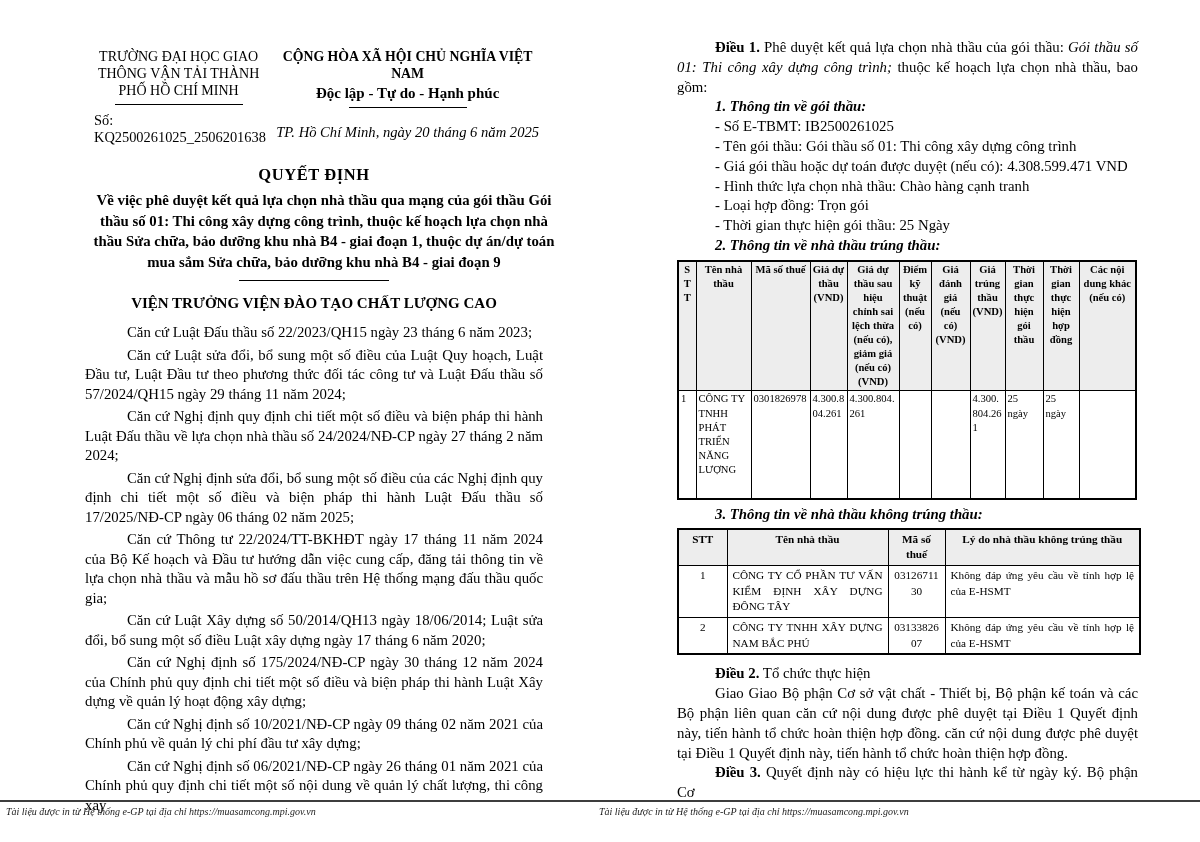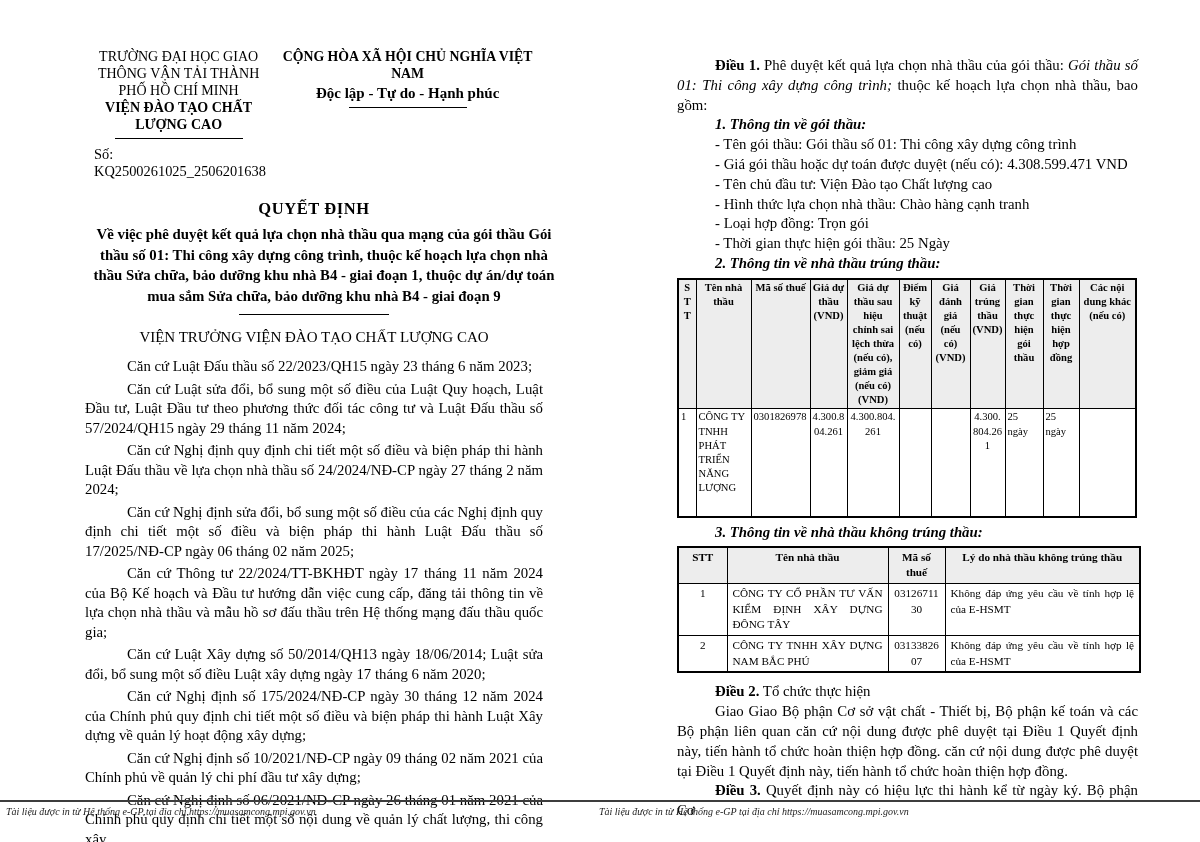--- a/index.html
+++ b/index.html
@@ -3,41 +3,41 @@
 <meta charset="utf-8">
 <style>
   html,body { margin:0; padding:0; }
   body {
     width:1200px; height:842px; position:relative; overflow:hidden;
     background:#ffffff; color:#000;
     font-family:"Liberation Serif","DejaVu Serif",serif;
   }
   .page { position:absolute; top:0; height:842px; box-sizing:border-box; }
   .page-left  { left:0;   width:598px; padding:48px 55px 16px 85px; }
-  .page-right { left:598px; width:602px; padding:56px 62px 0 79px; }
+  .page-right { left:598px; width:602px; padding:38px 62px 0 79px; }
 
   
   .hdr { display:flex; justify-content:space-between; }
   .org { width:195px; text-align:center; font-size:14px; line-height:17px; }
   .org-bold { font-weight:bold; }
   .rule { border-top:1.4px solid #000; margin:5px auto 0; }
   .org .rule { width:128px; }
   .nat { width:282px; text-align:center; }
   .nat-1 { font-weight:bold; font-size:13.8px; line-height:17px; }
   .nat-2 { font-weight:bold; font-size:15px; margin-top:3px; }
   .nat .rule { width:118px; }
   .date { font-style:italic; font-size:14.6px; margin-top:16px; }
   .doc-no { font-size:14.4px; margin-top:7px;margin-left:9px; }
 
   
   .title-block { text-align:center; margin-top:19px; }
   .title-h { font-size:16.5px; font-weight:bold; letter-spacing:.6px; }
   .title-sub { font-weight:bold; font-size:14.8px; line-height:20.5px; margin:5px auto 0; width:478px; }
   .title-rule { width:150px; margin:8px auto 0; border-top:1.4px solid #000; }
-  .authority { text-align:center; font-weight:normal; font-size:15px; margin-top:14px; }
+  .authority { text-align:center; font-weight:bold; font-size:15px; margin-top:14px; }
 
   
   .recitals { margin-top:11px; }
   .recitals p, .para {
     margin:0 0 3px; text-align:justify; text-indent:42px;
     font-size:14.8px; line-height:19.5px;
   }
   .page-right .para { text-indent:38px; line-height:19.8px; margin:0; }
   .bullet { margin:0; font-size:14.8px; line-height:19.8px; text-indent:38px; }
   .sec-h { margin:0; font-weight:bold; font-style:italic; font-size:14.8px; line-height:19.8px; text-indent:38px; }
@@ -46,21 +46,21 @@
 
   
   table { border-collapse:collapse; table-layout:fixed; border:2px solid #000; }
   .t1 { width:458px; margin:4px 0 5px; }
   .t1 th, .t1 td {
     border:1px solid #000; padding:1px 2px; vertical-align:top;
     font-size:10.6px; line-height:1.33; overflow-wrap:anywhere; word-break:break-word;
   }
   .t1 th { font-weight:bold; text-align:center; background:#ededed; }
   .t1 td { text-align:left; }
-  .t1 td.num { text-align:center; word-break:break-all; }
+  .t1 td.num { text-align:left; word-break:break-all; }
   .t2 { width:462px; margin:3px 0 9px; }
   .t2 th, .t2 td {
     border:1px solid #000; padding:2px 5px; vertical-align:top;
     font-size:11.2px; line-height:1.4; overflow-wrap:anywhere;
   }
   .t2 th { font-weight:bold; text-align:center; background:#ededed; }
   .t2 td.ctr { text-align:center; }
   .t2 td { text-align:justify; }
 
   .art2-head { margin:4px 0 0; font-size:14.8px; line-height:19.8px; text-indent:38px; }
@@ -73,28 +73,28 @@
   .footer-rgt { left:599px; }
 </style>
 </head>
 <body>
 
 <div class="page page-left">
 
   <div class="hdr">
     <div class="org">
       <div>TRƯỜNG ĐẠI HỌC GIAO THÔNG VẬN TẢI THÀNH PHỐ HỒ CHÍ MINH</div>
-      <div class="org-bold">VIỆN ĐÀO TẠO CHẤT LƯỢNG CAO</div>
       <div class="rule"></div>
       <div class="doc-no" style="text-align:left;">Số: KQ2500261025_2506201638</div>
     </div>
     <div class="nat">
       <div class="nat-1">CỘNG HÒA XÃ HỘI CHỦ NGHĨA VIỆT NAM</div>
       <div class="nat-2">Độc lập - Tự do - Hạnh phúc</div>
       <div class="rule"></div>
+      <div class="date">TP. Hồ Chí Minh, ngày 20 tháng 6 năm 2025</div>
     </div>
   </div>
 
   <div class="title-block">
     <div class="title-h">QUYẾT ĐỊNH</div>
     <div class="title-sub">Về việc phê duyệt kết quả lựa chọn nhà thầu qua mạng của gói thầu Gói thầu số 01: Thi công xây dựng công trình, thuộc kế hoạch lựa chọn nhà thầu Sửa chữa, bảo dưỡng khu nhà B4 - giai đoạn 1, thuộc dự án/dự toán mua sắm Sửa chữa, bảo dưỡng khu nhà B4 - giai đoạn 9</div>
     <div class="title-rule"></div>
     <div class="authority">VIỆN TRƯỞNG VIỆN ĐÀO TẠO CHẤT LƯỢNG CAO</div>
   </div>
 
@@ -110,23 +110,23 @@
     <p>Căn cứ Nghị định số 06/2021/NĐ-CP ngày 26 tháng 01 năm 2021 của Chính phủ quy định chi tiết một số nội dung về quản lý chất lượng, thi công xây</p>
   </div>
 </div>
 
 <div class="page page-right">
 
   <p class="para"><span class="b">Điều 1.</span><span> Phê duyệt kết quả lựa chọn nhà thầu của gói thầu: </span><span class="i">Gói thầu số 01: Thi công xây dựng công trình;</span><span> thuộc kế hoạch lựa chọn nhà thầu, bao gồm:</span></p>
 
   <p class="sec-h">1. Thông tin về gói thầu:</p>
 
+  <p class="bullet">- Số E-TBMT: IB2500261025</p>
   <p class="bullet">- Tên gói thầu: Gói thầu số 01: Thi công xây dựng công trình</p>
   <p class="bullet">- Giá gói thầu hoặc dự toán được duyệt (nếu có): 4.308.599.471 VND</p>
-  <p class="bullet">- Tên chủ đầu tư: Viện Đào tạo Chất lượng cao</p>
   <p class="bullet">- Hình thức lựa chọn nhà thầu: Chào hàng cạnh tranh</p>
   <p class="bullet">- Loại hợp đồng: Trọn gói</p>
   <p class="bullet">- Thời gian thực hiện gói thầu: 25 Ngày</p>
 
   <p class="sec-h">2. Thông tin về nhà thầu trúng thầu:</p>
 
   <table class="t1">
     <colgroup>
       <col style="width:18px">
         <col style="width:55px">

